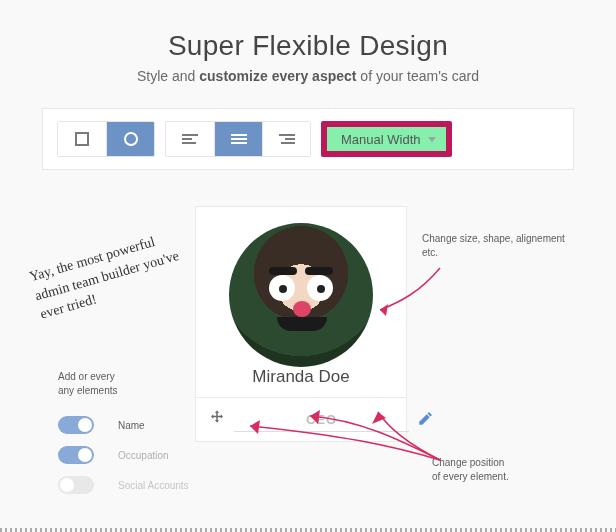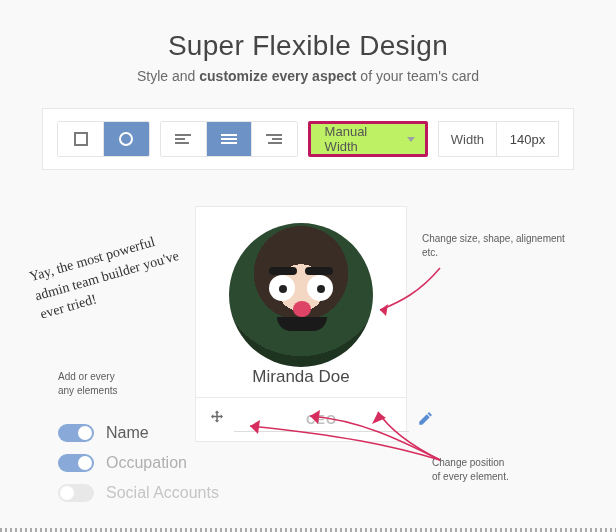--- a/index.html
+++ b/index.html
@@ -64,30 +64,30 @@
 }
 .btn.active .align-lines span { background: #fff; }
 .align-left span:nth-child(2){ width: 10px; }
 .align-left span:nth-child(3){ width: 14px; }
 .align-right span { margin-left: auto; }
 .align-right span:nth-child(2){ width: 10px; }
 .align-right span:nth-child(3){ width: 14px; }
 
 .dropdown {
   height: 36px;
-  border: 3px solid #be185d;
+  border: 6px solid #be185d;
   border-radius: 2px;
   display: flex;
   align-items: center;
   padding: 0 10px 0 14px;
   gap: 8px;
   font-size: 13px;
   color: #555;
   cursor: pointer;
-  background: #bef264;
+  background: #86efac;
 }
 .chevron {
   width: 0; height: 0;
   border-left: 4px solid transparent;
   border-right: 4px solid transparent;
   border-top: 5px solid #9aa0a6;
 }
 .width-box {
   height: 36px;
   border: 1px solid #e5e5e5;
@@ -176,24 +176,23 @@
   transform: rotate(-16deg);
   color: #333;
   font-size: 14px;
 }
 
 .toggles {
   position: absolute;
   left: 58px; top: 416px;
 }
 .toggle-row {
-  display: flex; align-items: center; gap: 12px;
+  display: flex; align-items: center; gap: 24px;
   margin-bottom: 12px;
-  font-size: 16px;
-  margin-top: 8px;
+  font-size: 10px;
 }
 .toggle {
   width: 36px; height: 18px; border-radius: 10px;
   position: relative; cursor: pointer;
 }
 .toggle.on { background: #89a9d8; }
 .toggle.off { background: #e8e8e8; }
 .toggle::after {
   content: ""; position: absolute;
   width: 14px; height: 14px; border-radius: 50%;
@@ -252,24 +251,20 @@
         <div class="align-lines align-right">
           <span></span>
           <span></span>
           <span></span>
         </div>
       </div>
   </div>
   <div class="dropdown">
     <span>Manual Width</span>
     <span class="chevron"></span>
-  </div>
-  <div class="width-box">
-    <span class="width-label">Width</span>
-    <input class="width-input" value="140px" style="">
   </div>
 </div>
 
 <div class="card">
   <div class="avatar">
     <div class="brows"></div>
       <div class="nose"></div>
       <div class="mustache"></div>
   </div>
   <div class="card-name">Miranda Doe</div>

